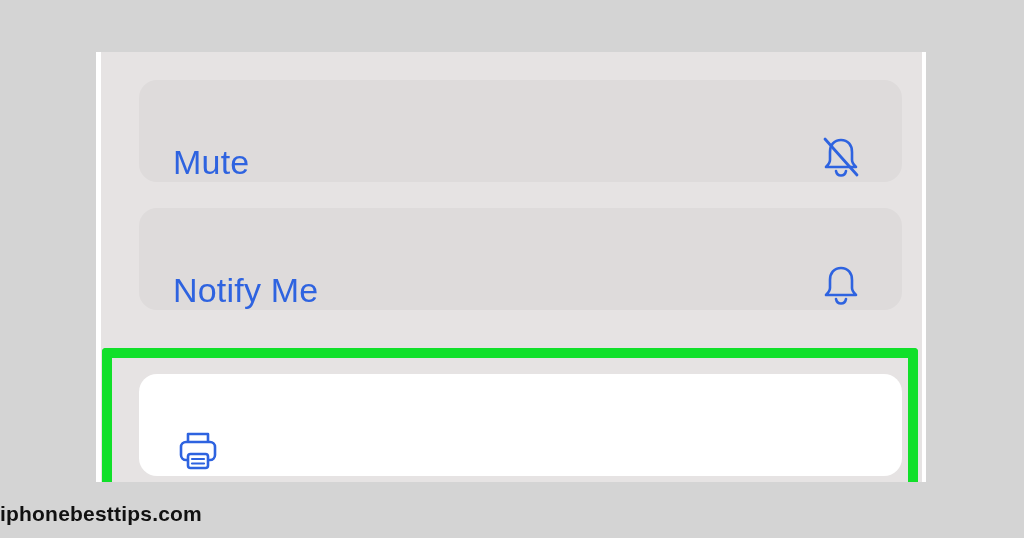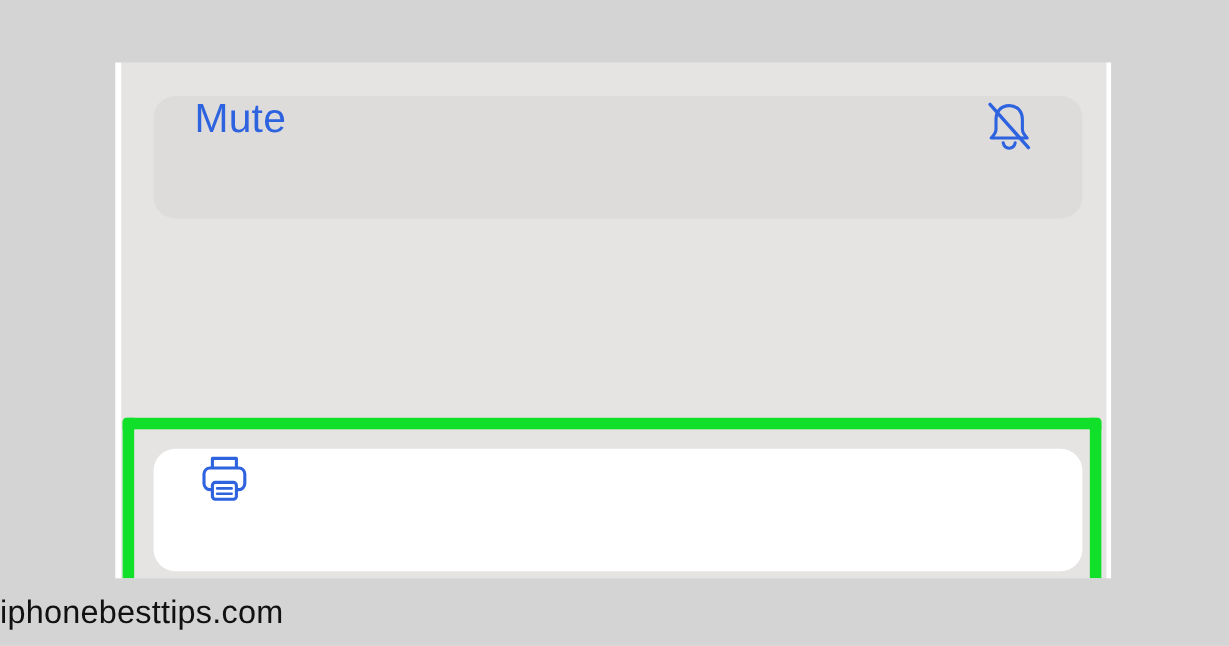--- a/index.html
+++ b/index.html
@@ -33,26 +33,26 @@
       content: "";
       position: absolute;
       right: 0;
       top: 0;
       width: 4px;
       height: 100%;
       background: #ffffff;
     }
     .row {
       position: absolute;
-      left: 32px;
+      left: 43px;
       right: 24px;
       height: 102px;
       border-radius: 18px;
       display: flex;
-      align-items: flex-start;
+      align-items: flex-end;
       justify-content: space-between;
       padding: 0 36px 0 34px;
     }
     .row.muted-card {
       background: #dedbdb;
     }
     .row.white-card {
       background: #ffffff;
     }
     .row-label {
@@ -76,22 +76,22 @@
       bottom: 0;
       border: 10px solid #11e02a;
       border-bottom: none;
       border-radius: 4px 4px 0 0;
       pointer-events: none;
     }
     .watermark {
       position: absolute;
       left: 0;
       bottom: 12px;
-      font-size: 27px;
-      font-weight: 400;
+      font-size: 21px;
+      font-weight: 700;
       color: #111111;
       letter-spacing: 0.2px;
     }
     svg { display: block; }
   </style>
 </head>
 <body>
 
 <div class="sheet">
 
@@ -99,20 +99,29 @@
     <span class="row-label">Mute</span>
     <span class="icon-wrap">
       <svg width="48" height="48" viewBox="0 0 48 48" fill="none">
         <path d="M24 7 C17 7 13 12 13 19 L13 27 C13 30 11 32 9 34 L39 34 C37 32 35 30 35 27 L35 19 C35 12 31 7 24 7 Z" stroke="#2e63e0" stroke-width="2.6" stroke-linejoin="round" fill="none"></path>
         <path d="M19 38 C19.5 40.6 21.5 42.5 24 42.5 C26.5 42.5 28.5 40.6 29 38" stroke="#2e63e0" stroke-width="2.6" stroke-linecap="round" fill="none"></path>
         <line x1="8" y1="6" x2="40" y2="42" stroke="#2e63e0" stroke-width="2.8" stroke-linecap="round"></line>
       </svg>
     </span>
   </div>
 
+  <div class="row muted-card" style="top:156px;">
+    <span class="row-label">Notify Me</span>
+    <span class="icon-wrap">
+      <svg width="48" height="48" viewBox="0 0 48 48" fill="none">
+        <path d="M24 7 C17 7 13 12 13 19 L13 27 C13 30 11 32 9 34 L39 34 C37 32 35 30 35 27 L35 19 C35 12 31 7 24 7 Z" stroke="#2e63e0" stroke-width="2.6" stroke-linejoin="round" fill="none"></path>
+        <path d="M19 38 C19.5 40.6 21.5 42.5 24 42.5 C26.5 42.5 28.5 40.6 29 38" stroke="#2e63e0" stroke-width="2.6" stroke-linecap="round" fill="none"></path>
+      </svg>
+    </span>
+  </div>
 
   <div class="row white-card" style="top:322px;">
     <span class="icon-wrap">
       <svg width="50" height="50" viewBox="0 0 50 50" fill="none">
         <path d="M15 16 L15 8 L35 8 L35 16" stroke="#2e63e0" stroke-width="2.6" stroke-linejoin="round" fill="none"></path>
         <rect x="8" y="16" width="34" height="18" rx="5" stroke="#2e63e0" stroke-width="2.6" fill="none"></rect>
         <rect x="15" y="28" width="20" height="14" rx="2.5" stroke="#2e63e0" stroke-width="2.6" fill="#ffffff"></rect>
         <line x1="19" y1="33" x2="31" y2="33" stroke="#2e63e0" stroke-width="2.2" stroke-linecap="round"></line>
         <line x1="19" y1="37.5" x2="31" y2="37.5" stroke="#2e63e0" stroke-width="2.2" stroke-linecap="round"></line>
       </svg>

